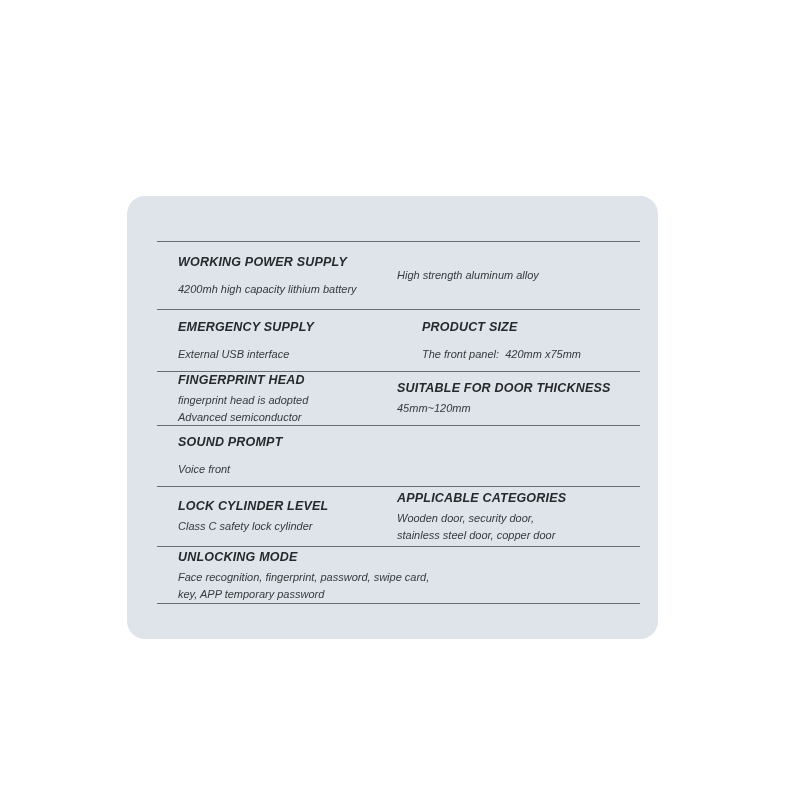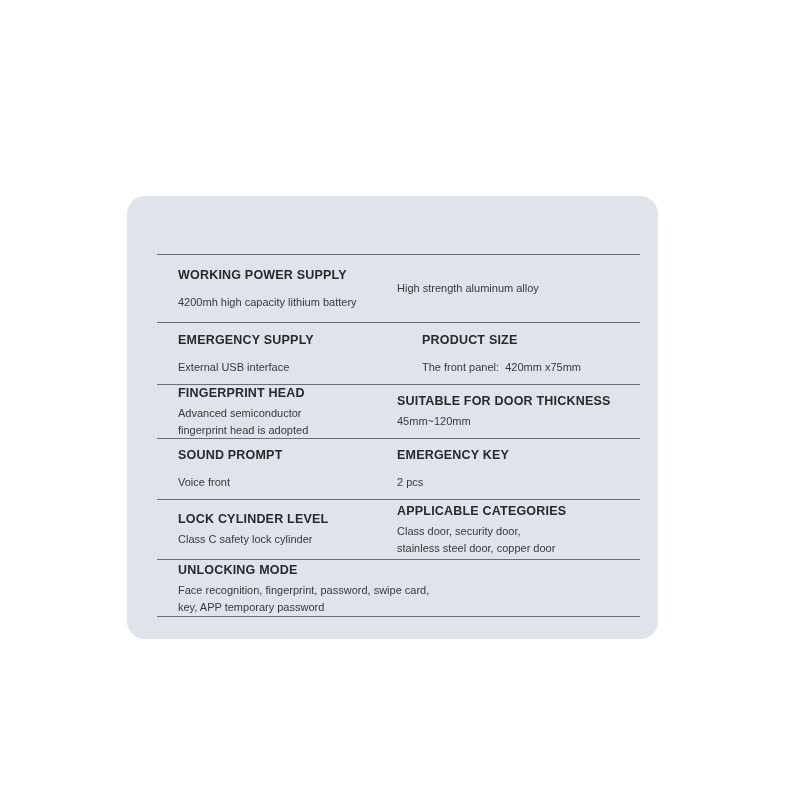--- a/index.html
+++ b/index.html
@@ -22,21 +22,22 @@
     top: 196px;
     width: 531px;
     height: 443px;
     background: #dee4e9;
     border-radius: 18px;
   }
   .spec-table {
     position: absolute;
     left: 30px;
     right: 18px;
-    top: 58px;
+    top: 45px;
+    font-style: italic;
   }
   .spec-row {
     display: flex;
     box-sizing: border-box;
     border-top: 1px solid #696e74;
   }
   .spec-row:nth-child(1) { height: 68px; }
   .spec-row:nth-child(2) { height: 62px; gap: 25px; }
   .spec-row:nth-child(3) { height: 54px; }
   .spec-row:nth-child(4) { height: 61px; }
@@ -102,48 +103,44 @@
         </div>
         <div class="cell right">
           <div class="spec-title">PRODUCT SIZE</div>
           <div class="spec-line">The front panel: &nbsp;420mm x75mm</div>
         </div>
       </div>
 
       <div class="spec-row">
         <div class="cell left tight">
           <div class="spec-title">FINGERPRINT HEAD</div>
+          <div class="spec-line">fingerprint head is adopted</div>
           <div class="spec-line">Advanced semiconductor</div>
-          <div class="spec-line">fingerprint head is adopted</div>
         </div>
         <div class="cell right tight">
           <div class="spec-title">SUITABLE FOR DOOR THICKNESS</div>
           <div class="spec-line">45mm~120mm</div>
         </div>
       </div>
 
       <div class="spec-row">
         <div class="cell left">
           <div class="spec-title">SOUND PROMPT</div>
           <div class="spec-line">Voice front</div>
         </div>
-        <div class="cell right">
-          <div class="spec-title">EMERGENCY KEY</div>
-          <div class="spec-line">2 pcs</div>
-        </div>
       </div>
 
       <div class="spec-row">
         <div class="cell left tight">
           <div class="spec-title">LOCK CYLINDER LEVEL</div>
           <div class="spec-line">Class C safety lock cylinder</div>
         </div>
         <div class="cell right tight">
           <div class="spec-title">APPLICABLE CATEGORIES</div>
-          <div class="spec-line">Class door, security door,</div>
+          <div class="spec-line">Wooden door, security door,</div>
           <div class="spec-line">stainless steel door, copper door</div>
         </div>
       </div>
 
       <div class="spec-row">
         <div class="cell full tight">
           <div class="spec-title">UNLOCKING MODE</div>
           <div class="spec-line">Face recognition, fingerprint, password, swipe card,</div>
           <div class="spec-line">key, APP temporary password</div>
         </div>

